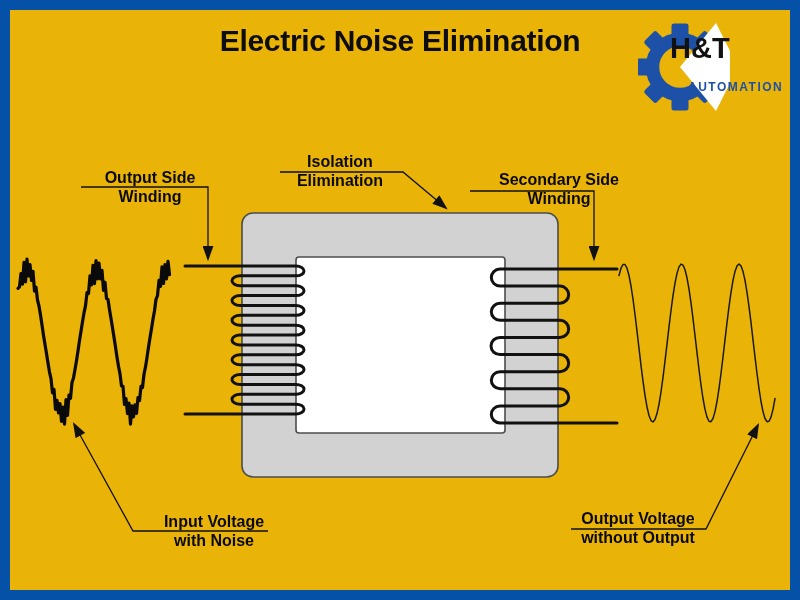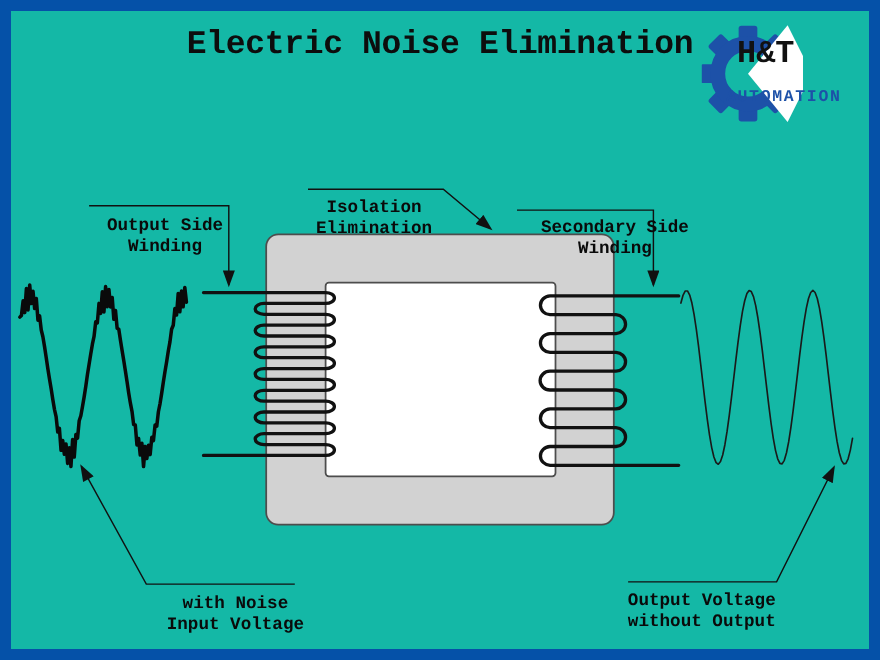--- a/index.html
+++ b/index.html
@@ -1,41 +1,41 @@
 <!DOCTYPE html>
 <html><head>
 <meta charset="utf-8">
 <style>
   html,body{margin:0;padding:0;background:#ffffff;}
   #canvas{
-    position:relative;width:800px;height:600px;background:#14b8a6;overflow:hidden;
-    font-family:Liberation Mono, monospace;
+    position:relative;width:800px;height:600px;background:#eab308;overflow:hidden;
+    font-family:Liberation Sans, sans-serif;
   }
   .frame{
     position:absolute;left:0;top:0;width:800px;height:600px;
     box-shadow:inset 0 0 0 10px #0551a8;pointer-events:none;z-index:50;
   }
   .title{
     position:absolute;left:0;top:24px;width:800px;text-align:center;
     font-size:30px;font-weight:bold;letter-spacing:-0.3px;color:#0d0d0d;z-index:5;
   }
   .logo{position:absolute;left:630px;top:12px;width:160px;height:110px;z-index:6;}
   .logo svg{position:absolute;left:8px;top:6px;}
   .logo .brand{
     position:absolute;left:40px;top:22px;font-size:29px;font-weight:bold;
     color:#111111;line-height:1;
   }
   .logo .subtitle{
-    position:absolute;left:30px;top:69px;font-size:15px;font-weight:bold;
+    position:absolute;left:58px;top:69px;font-size:12px;font-weight:bold;
     letter-spacing:1.5px;color:#1d51a8;line-height:1;
   }
   .diagram-svg{position:absolute;left:0;top:0;z-index:2;}
   .lbl{
     position:absolute;text-align:center;font-size:16px;font-weight:bold;
-    line-height:19px;color:#0a0a0a;z-index:10;margin-top:28px;
+    line-height:19px;color:#0a0a0a;z-index:10;
   }
   .lbl span{display:block;}
   .lbl-primary{left:83px;top:168px;width:134px;}
   .lbl-isolation{left:273px;top:152px;width:134px;}
   .lbl-secondary{left:488px;top:170px;width:142px;}
   .lbl-input{left:144px;top:512px;width:140px;}
   .lbl-output{left:568px;top:509px;width:140px;}
 </style>
 </head>
 <body>
@@ -94,21 +94,21 @@
   </div>
   <div class="lbl lbl-isolation">
     <span>Isolation</span>
     <span>Elimination</span>
   </div>
   <div class="lbl lbl-secondary">
     <span>Secondary Side</span>
     <span>Winding</span>
   </div>
   <div class="lbl lbl-input">
+    <span>Input Voltage</span>
     <span>with Noise</span>
-    <span>Input Voltage</span>
   </div>
   <div class="lbl lbl-output">
     <span>Output Voltage</span>
     <span>without Output</span>
   </div>
 
 </div>
 
 </body></html>

